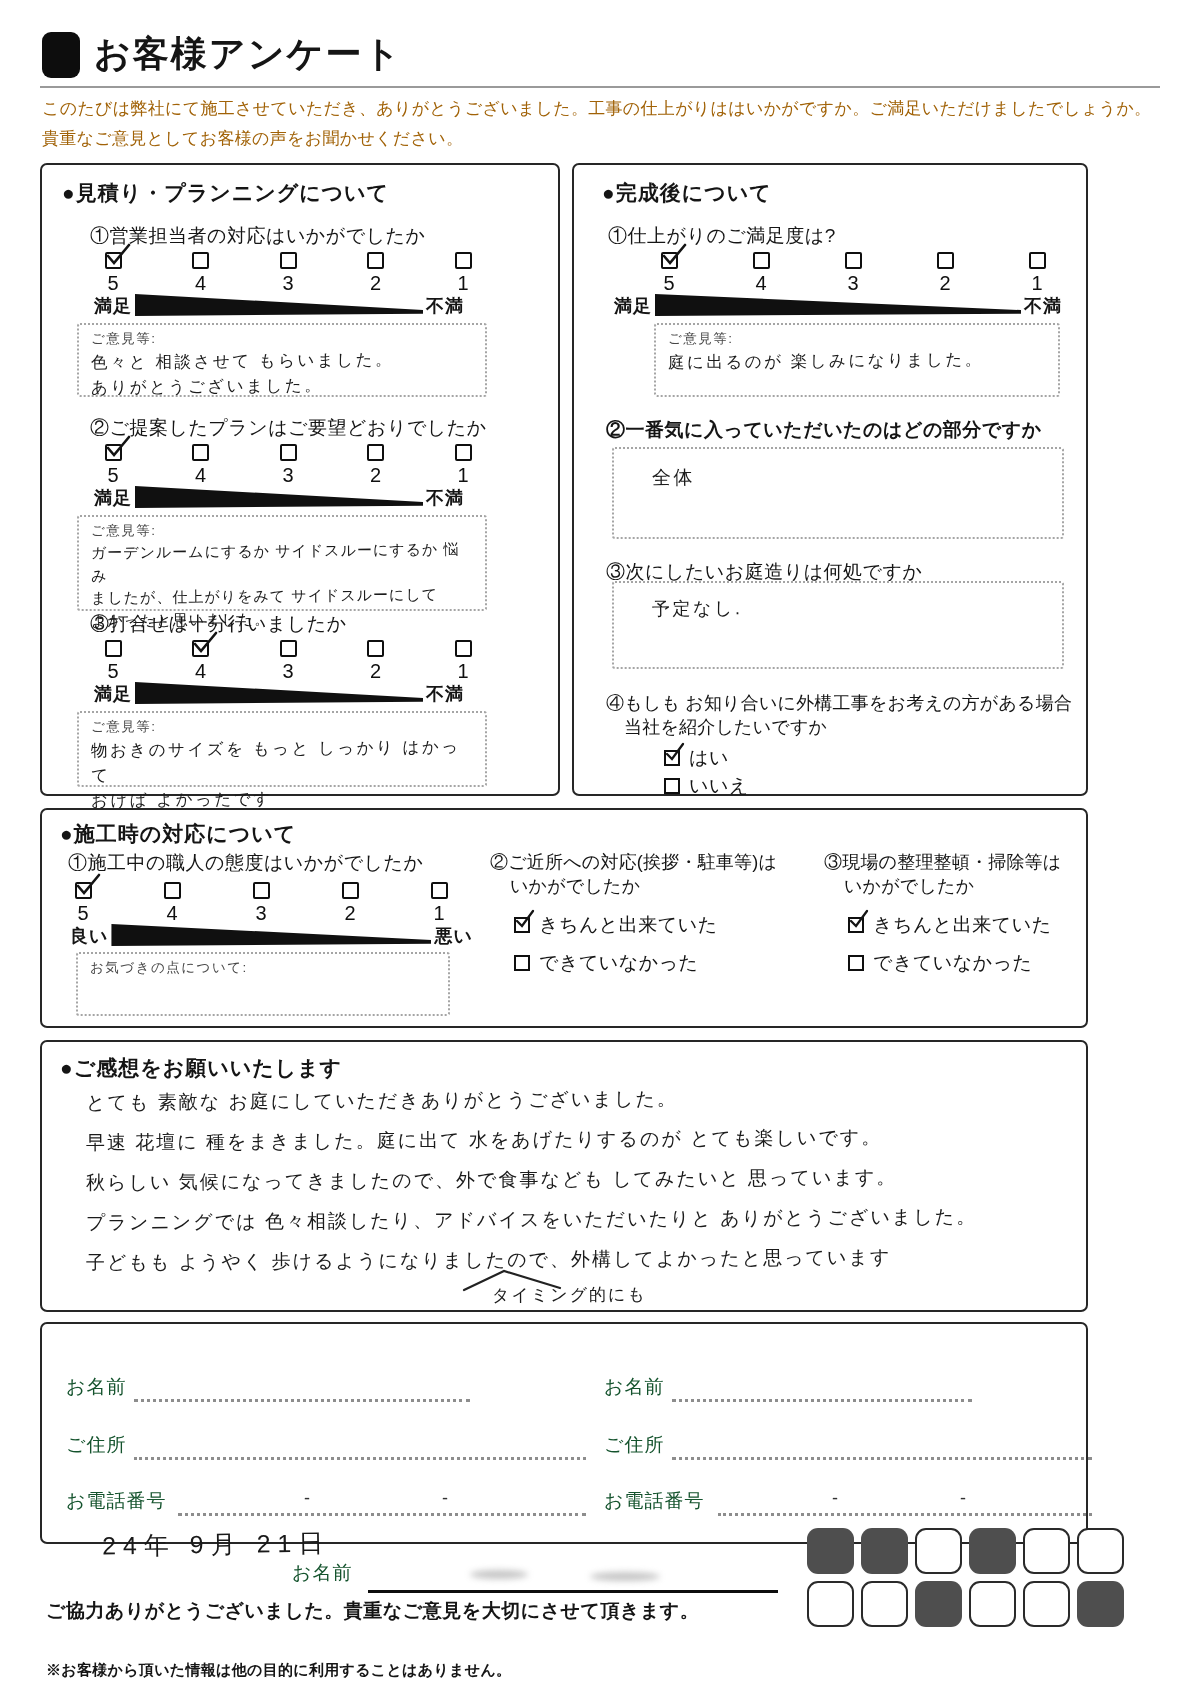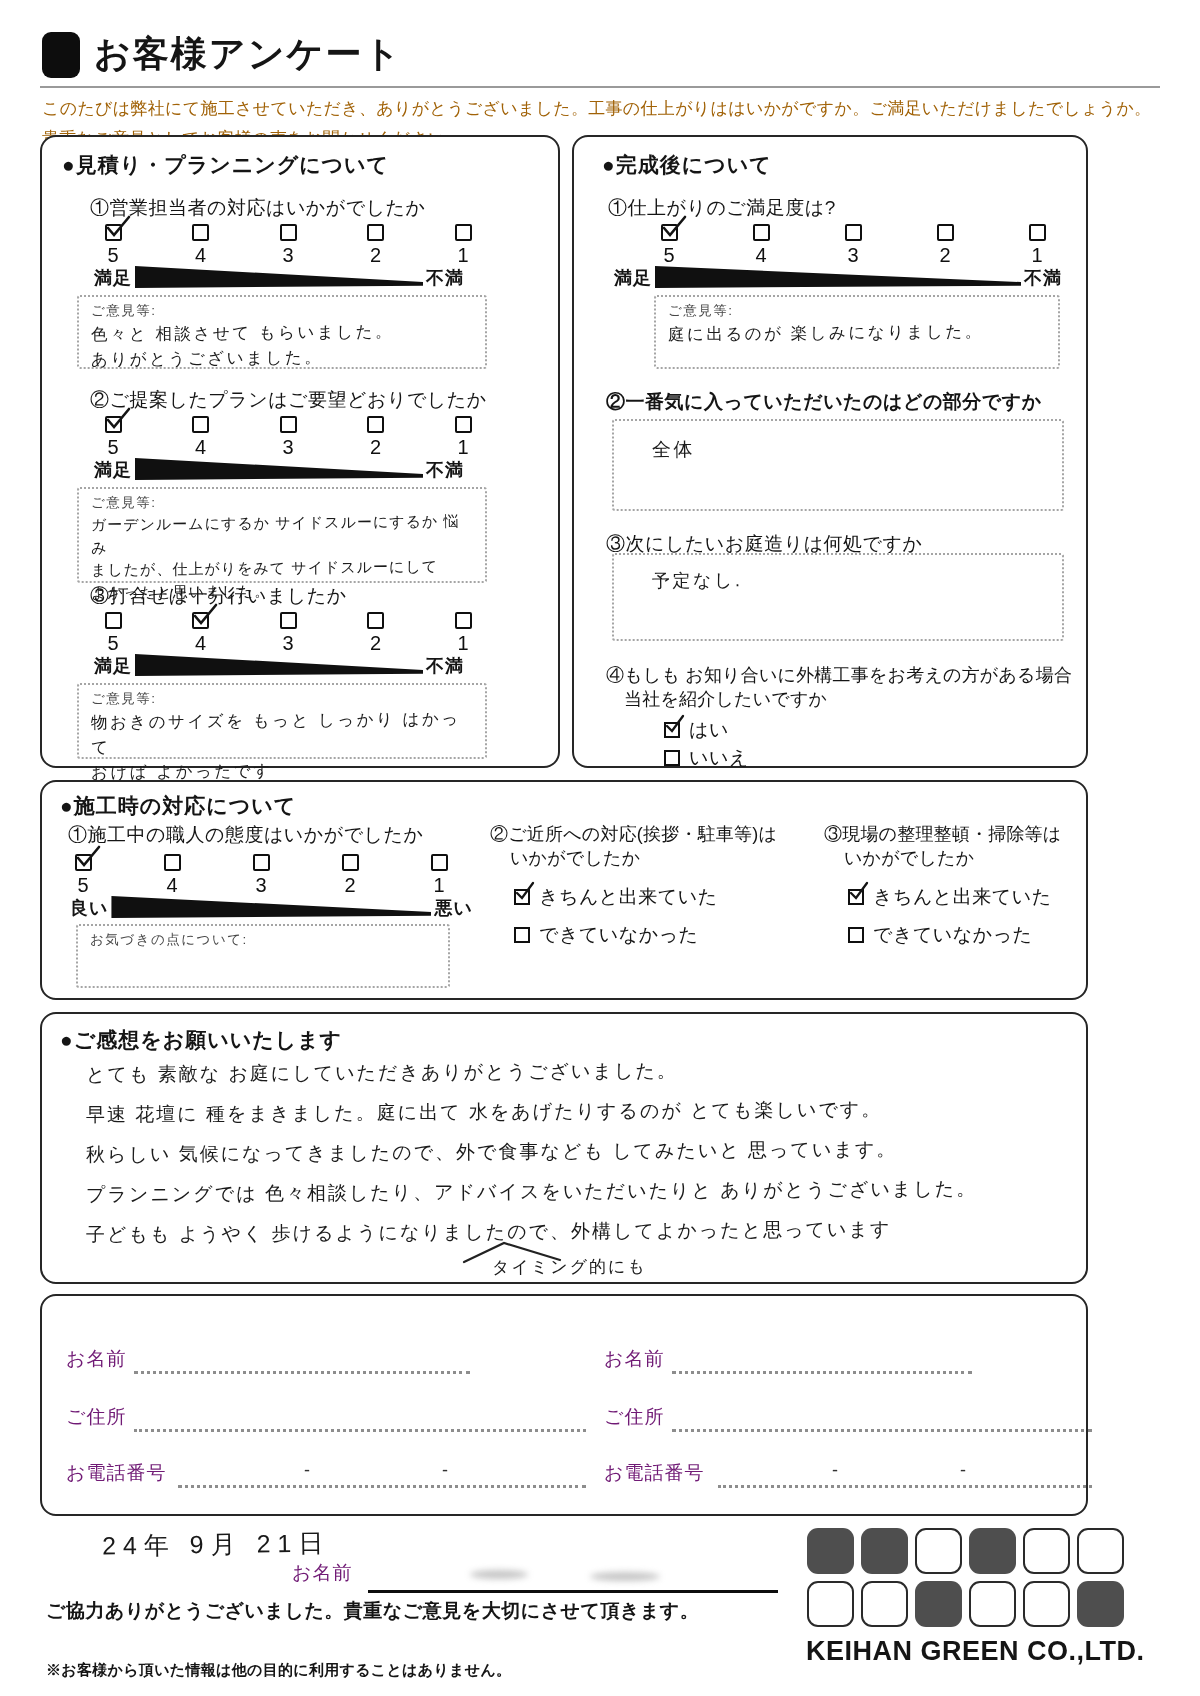--- a/index.html
+++ b/index.html
@@ -7,21 +7,21 @@
         font-family:"Liberation Sans",sans-serif;color:#151515;overflow:hidden;margin:0 auto;}
   .abs{position:absolute;}
 
   
   .title-block{display:inline-block;width:38px;height:46px;background:#0d0d0d;border-radius:9px;margin-right:14px;vertical-align:middle;}
   .page-title{display:inline-block;font-size:36px;font-weight:bold;letter-spacing:2px;vertical-align:middle;margin:0;}
   .title-underline{height:2px;background:#9a9a9a;}
   .intro{font-size:17px;line-height:1.75;color:#a16207;margin:0;letter-spacing:0.3px;}
 
   
-  .panel{border:2.6px solid #262626;border-radius:16px;background:#fff;box-sizing:border-box;}
+  .panel{border:2.6px solid #262626;border-radius:7px;background:#fff;box-sizing:border-box;margin-top:28px;}
   .sec-header{font-size:21px;font-weight:bold;letter-spacing:1px;margin:0;}
   .q-label{font-size:19px;white-space:nowrap;letter-spacing:0.5px;}
   .q-label-sm{font-size:18px;white-space:nowrap;letter-spacing:0.2px;}
 
   
   .flexrow{display:flex;justify-content:space-between;}
   .rcell{width:22px;display:flex;justify-content:center;font-size:20px;color:#101010;}
   .cb{display:inline-block;width:13px;height:13px;border:2.6px solid #0f0f0f;border-radius:2px;position:relative;background:#fff;}
   .tick{position:absolute;left:-3px;top:-12px;}
   .scalerow{display:flex;align-items:flex-end;gap:3px;}
@@ -34,21 +34,21 @@
   .hw{font-size:16.5px;color:#1b1b1b;letter-spacing:2.5px;line-height:1.5;transform:rotate(-0.6deg);transform-origin:left;}
   .hw-big{font-size:19px;color:#1b1b1b;letter-spacing:2px;transform:rotate(-0.4deg);transform-origin:left;white-space:nowrap;}
 
   
   .opt{display:flex;align-items:center;gap:9px;}
   .mini-cb{display:inline-block;width:12px;height:12px;border:2.4px solid #0f0f0f;position:relative;flex:none;background:#fff;}
   .mini-tick{position:absolute;left:-2px;top:-10px;}
   .opt-label{font-size:19px;letter-spacing:0.5px;}
 
   
-  .fieldlabel{font-size:19px;color:#701a75;letter-spacing:1px;}
+  .fieldlabel{font-size:19px;color:#14532d;letter-spacing:1px;}
   .dotline{border-bottom:3px dotted #8d8d8d;height:1px;}
   .hyph{font-size:18px;color:#333;}
 
   
   .hw-date{font-size:25px;color:#191919;letter-spacing:7px;transform:rotate(-0.8deg);}
   .sig-line{height:2.6px;background:#0d0d0d;}
   .smudge{height:9px;border-radius:50%;background:#8f8f8f;filter:blur(3px);opacity:.5;}
   .footer-line{font-size:19px;font-weight:bold;letter-spacing:0.5px;}
   .footer-note{font-size:15px;font-weight:bold;letter-spacing:0.3px;}
   .company{font-size:27px;font-weight:bold;letter-spacing:0.5px;}
@@ -391,15 +391,14 @@
       </div>
       <div class="logo-row">
         <div class="logo-sq logo-light"></div>
         <div class="logo-sq logo-light"></div>
         <div class="logo-sq logo-dark"></div>
         <div class="logo-sq logo-light"></div>
         <div class="logo-sq logo-light"></div>
         <div class="logo-sq logo-dark"></div>
       </div>
     </div>
-  <div class="abs company" style="left:806px;top:1636px;">KEIHAN GREEN CO.,LTD.</div>
 
 </div>
 
 </body></html>

